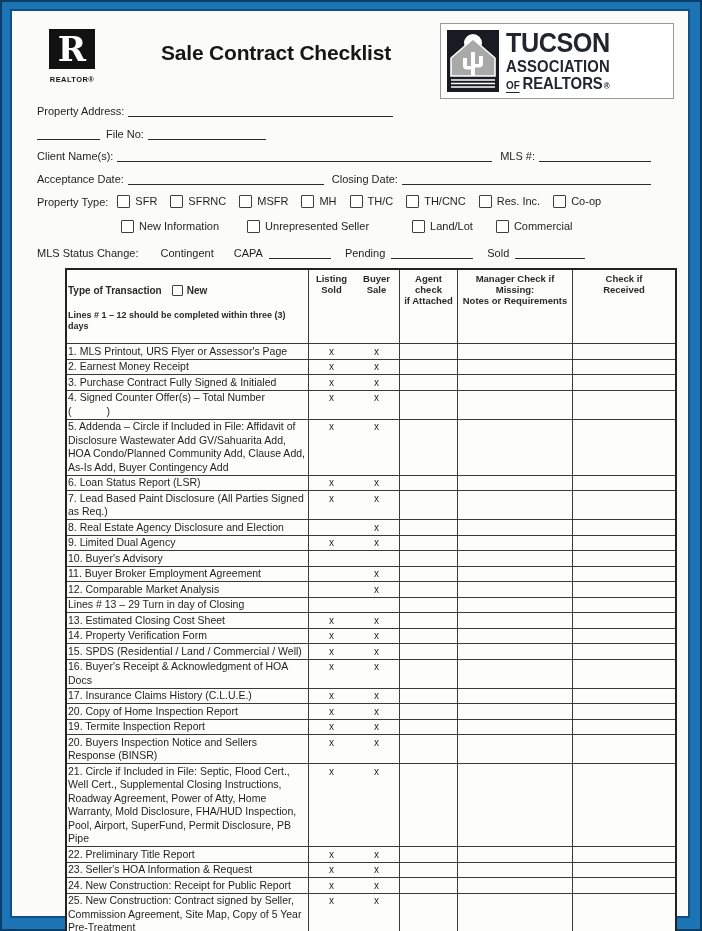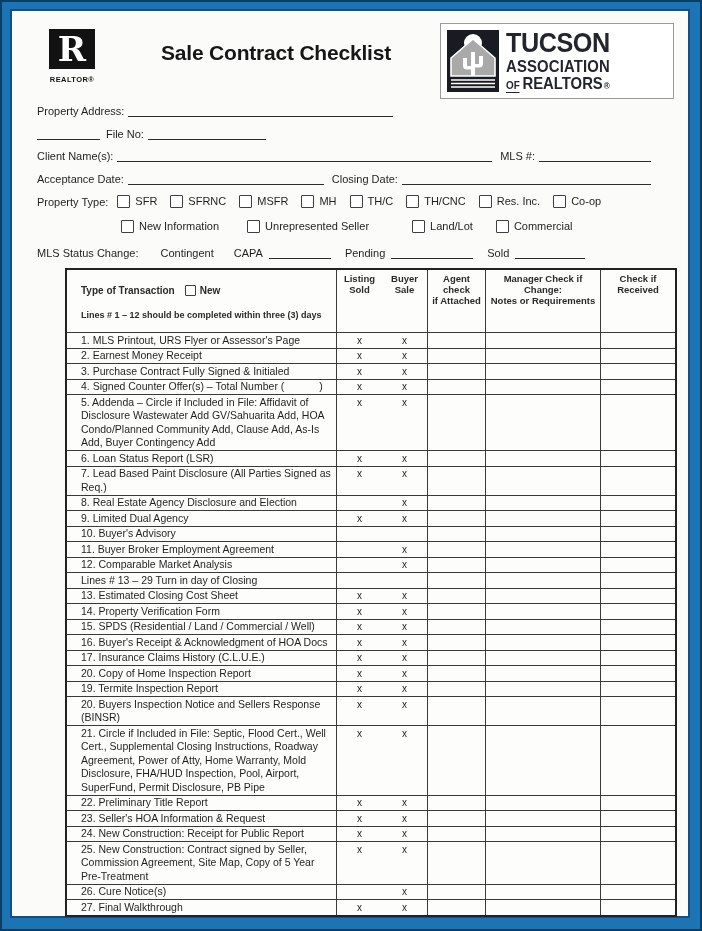--- a/index.html
+++ b/index.html
@@ -48,21 +48,21 @@
   .mlsopt .ul{margin-left:6px;}
   .mlsopt:nth-child(2) .ul{width:62px;}
   .mlsopt:nth-child(3) .ul{width:82px;}
   .mlsopt:nth-child(4) .ul{width:70px;}
   .mlsopt:nth-child(5) .ul{width:52px;}
   
   .tbl{margin:9px 0 0 53px;width:612px;border:2px solid #222;box-sizing:border-box;background:#fdfdfc;}
   .trow,.thead{display:flex;border-top:1px solid #3a3a3a;}
   .thead{border-top:none;}
   .cell{box-sizing:border-box;font-size:10.5px;line-height:13.5px;padding:.5px 3px;}
-  .cd{width:270px;border-right:1px solid #3a3a3a;padding-left:14px;}
+  .cd{width:242px;border-right:1px solid #3a3a3a;padding-left:1px;}
   .cl{width:45px;text-align:center;}
   .cb{width:46px;text-align:center;border-right:1px solid #3a3a3a;}
   .ca{width:58px;border-right:1px solid #3a3a3a;}
   .cm{width:115px;border-right:1px solid #3a3a3a;}
   .cr{flex:1;}
   .thead .cell{font-size:9.5px;line-height:11px;white-space:pre-line;text-align:center;padding-top:3px;color:#2a2a2a;font-weight:bold;}
   .thead .cd{text-align:left;padding-top:4px;}
   .h-l1{display:flex;align-items:center;font-size:10px;}
   .h-l1 .cbox{width:9px;height:9px;margin:0 4px 0 10px;border-width:1.2px;}
   .h-l2{font-size:9px;margin-top:3px;}
@@ -200,21 +200,21 @@
         </div>
         <div class="h-l2">Lines # 1 – 12 should be completed within three (3) days</div>
       </div>
       <div class="cell cl">Listing
 Sold</div>
       <div class="cell cb">Buyer
 Sale</div>
       <div class="cell ca">Agent check
 if Attached</div>
       <div class="cell cm">Manager Check  if
-Change:
+Missing:
 Notes or Requirements</div>
       <div class="cell cr">Check if
 Received</div>
     </div>
     <div>
         <div class="trow">
           <div class="cell cd">1.  MLS Printout, URS Flyer or Assessor's Page</div>
           <div class="cell cl">x</div>
           <div class="cell cb">x</div>
           <div class="cell ca"></div>

